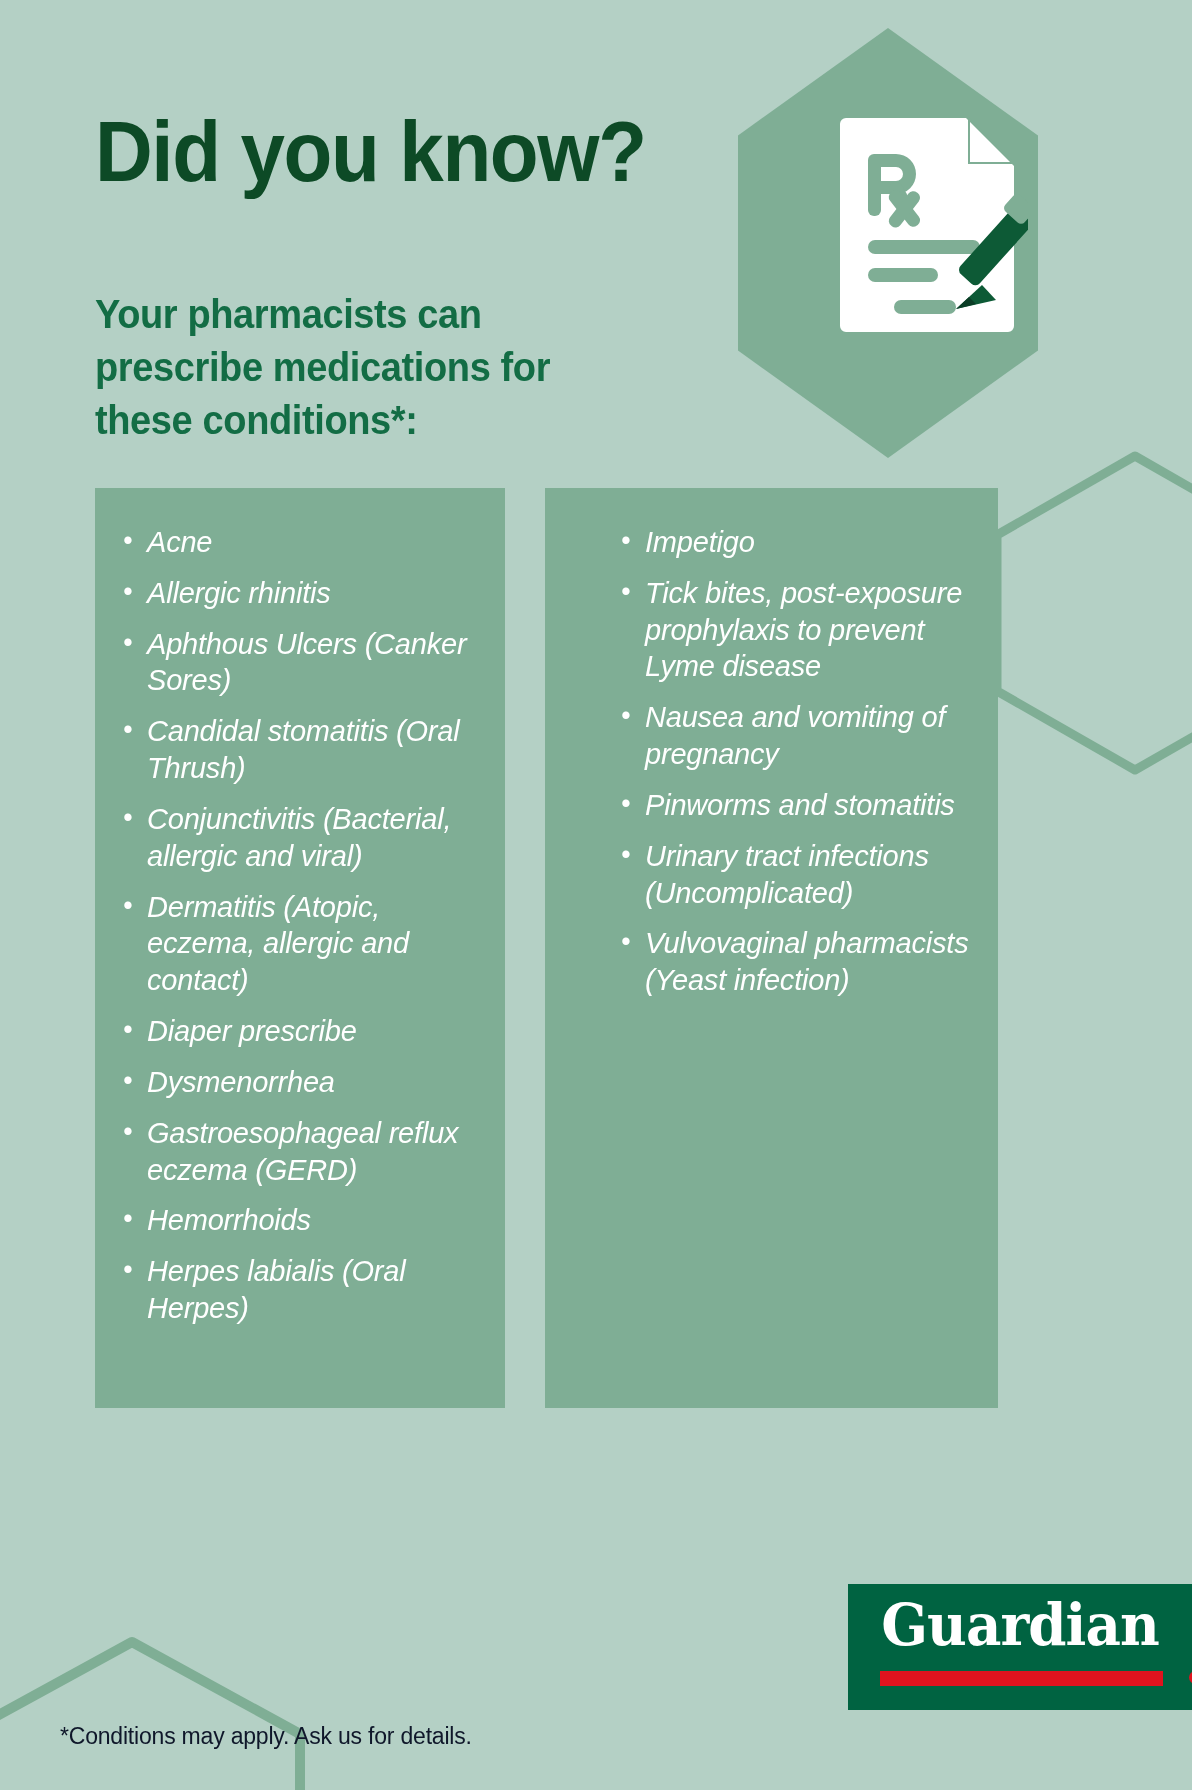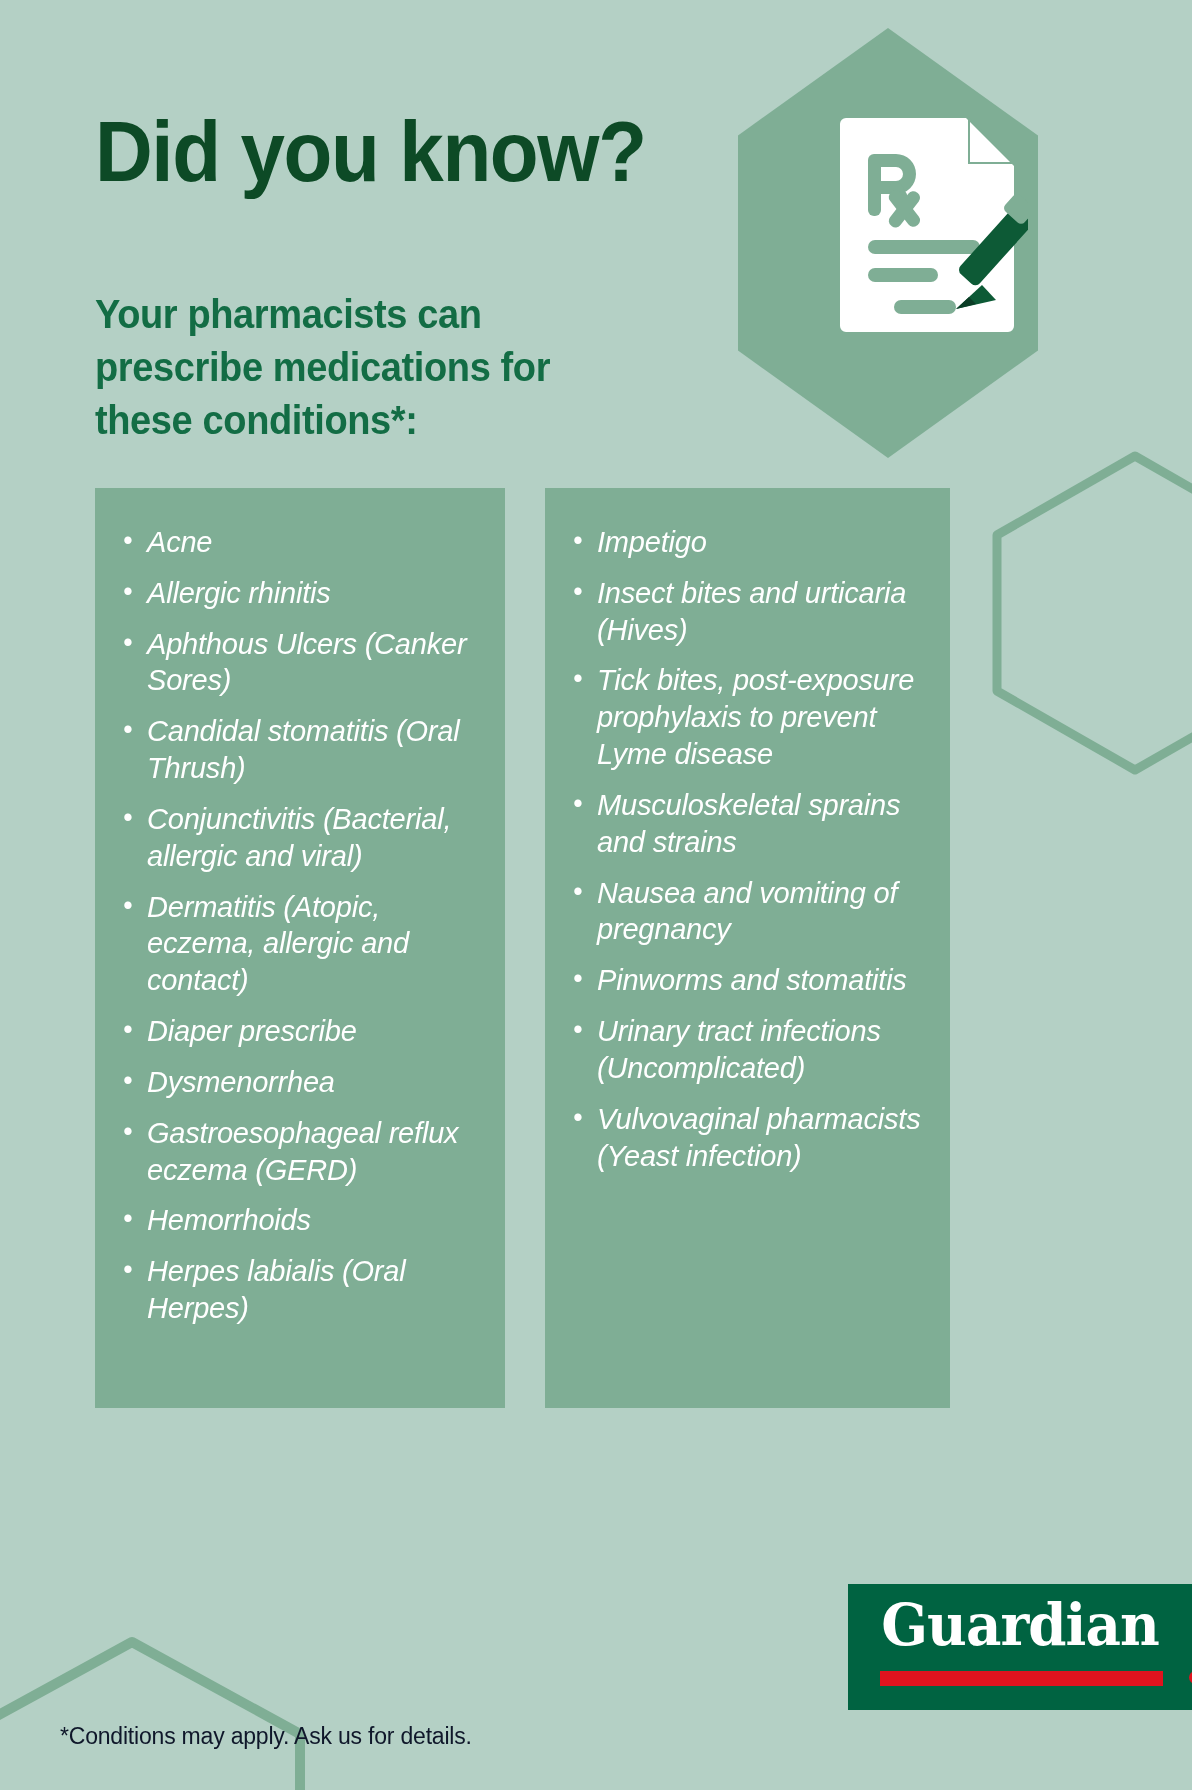--- a/index.html
+++ b/index.html
@@ -79,21 +79,21 @@
   }
 
   
   .panel {
     position: absolute;
     top: 488px;
     height: 920px;
     background: #7fae95;
   }
   #panel-left  { left: 95px;  width: 410px; }
-  #panel-right { left: 545px; width: 405px; }
+  #panel-right { left: 545px; width: 405px; padding-left: 48px; }
 
   .cond-list {
     list-style: none;
     margin: 0;
     padding: 36px 14px 0 22px;
     font-style: italic;
   }
   .cond-list li {
     position: relative;
     color: #ffffff;
@@ -231,23 +231,21 @@
         <li>Dysmenorrhea</li>
         <li>Gastroesophageal reflux eczema (GERD)</li>
         <li>Hemorrhoids</li>
         <li>Herpes labialis (Oral Herpes)</li>
       </ul>
   </div>
 
   <div class="panel" id="panel-right">
     <ul class="cond-list" id="list-right">
         <li>Impetigo</li>
-        <li>Insect bites and urticaria (Hives)</li>
         <li>Tick bites, post-exposure prophylaxis to prevent Lyme disease</li>
-        <li>Musculoskeletal sprains and strains</li>
         <li>Nausea and vomiting of pregnancy</li>
         <li>Pinworms and stomatitis</li>
         <li>Urinary tract infections (Uncomplicated)</li>
         <li>Vulvovaginal pharmacists (Yeast infection)</li>
       </ul>
   </div>
 
   <div class="footnote">*Conditions may apply. Ask us for details.</div>
 
   <div class="logo-box">

